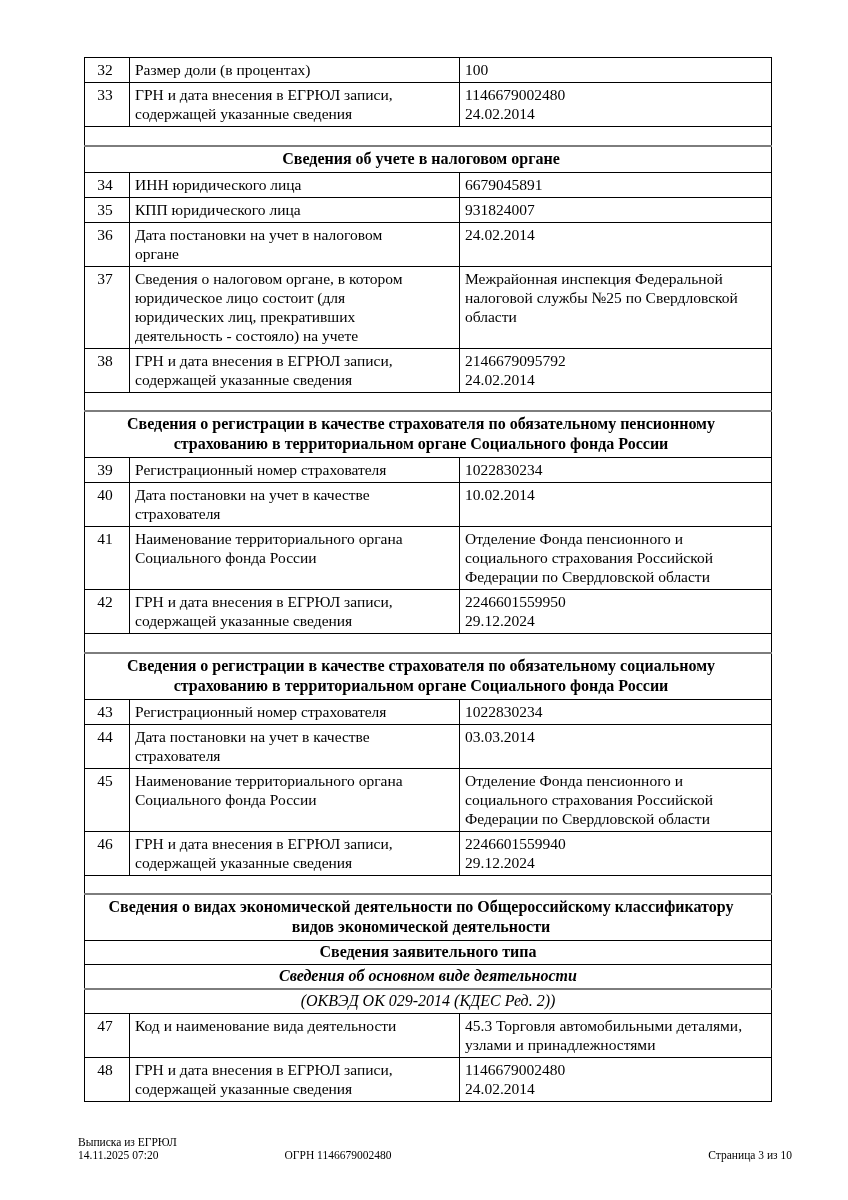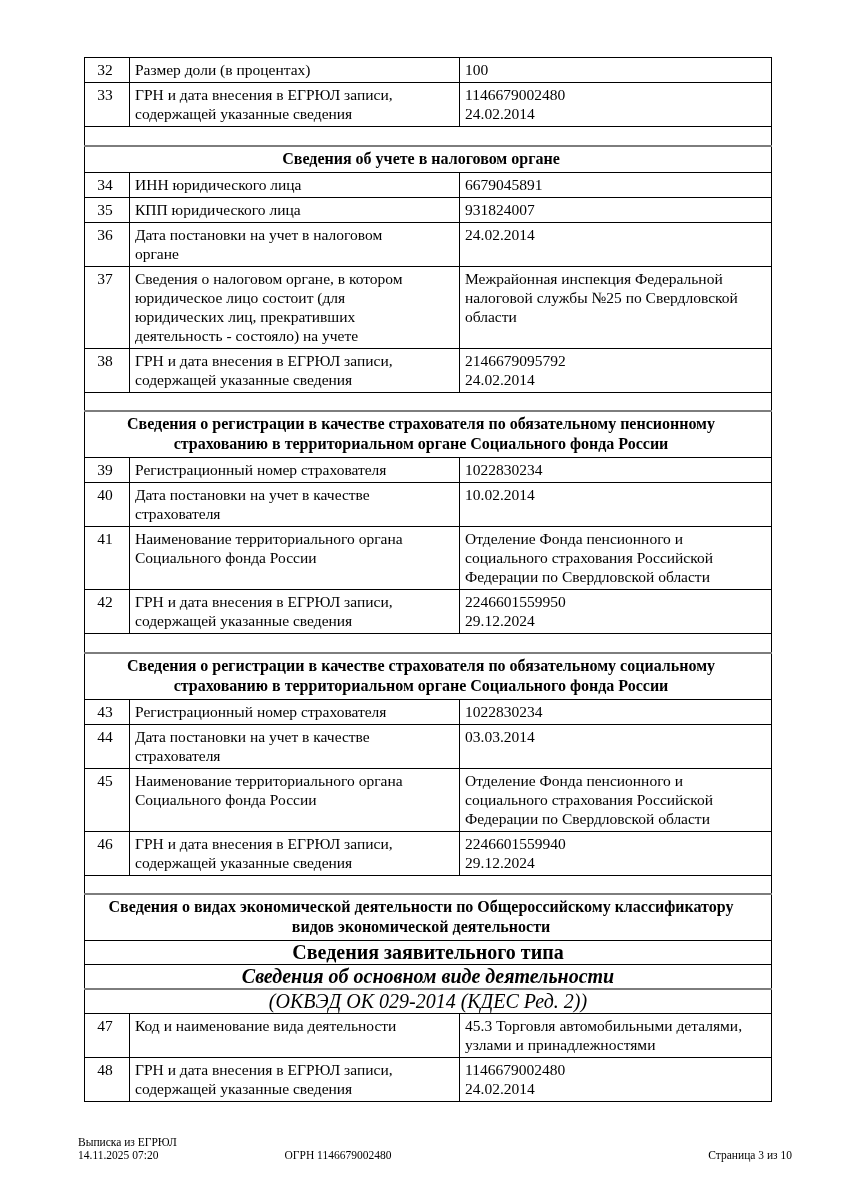--- a/index.html
+++ b/index.html
@@ -45,21 +45,21 @@
     text-align: center;
     font-weight: bold;
     font-size: 16px;
     line-height: 20px;
     border-top: 2px solid #7d7d7d;
     padding: 2px 20px 3px 6px;
   }
   tr.subsection td {
     text-align: center;
     font-weight: bold;
-    font-size: 20px;
+    font-size: 16px;
     line-height: 20px;
     padding: 1px 6px 2px 6px;
   }
   tr.subsection.italic td { font-style: italic; }
   tr.subsection.italic-regular td { font-style: italic; font-weight: normal; border-top: 2px solid #7d7d7d; }
 
   .footer {
     position: absolute;
     left: 0; top: 1136px;
     width: 848px;

